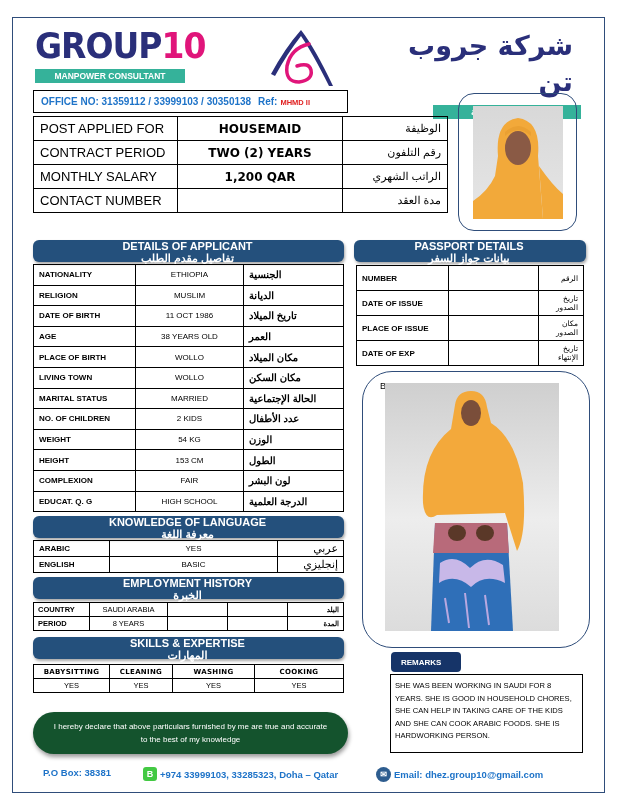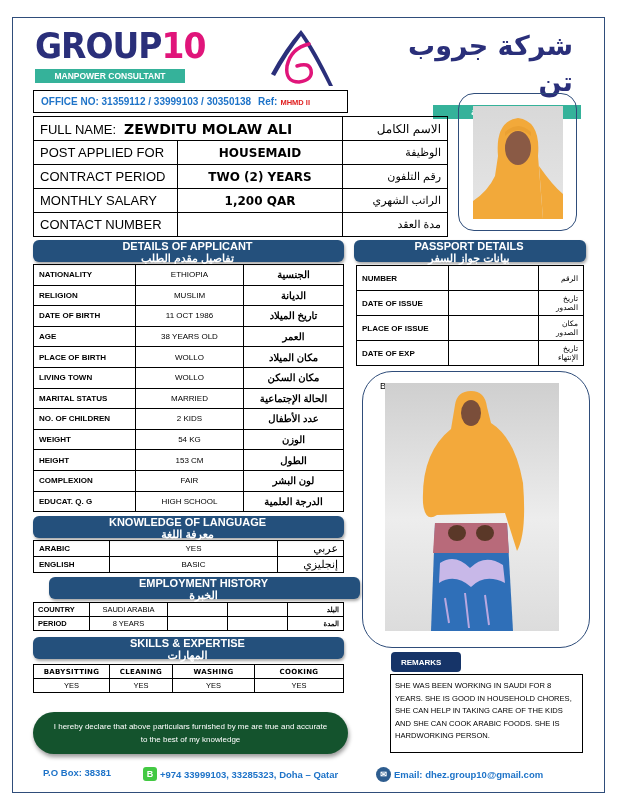--- a/index.html
+++ b/index.html
@@ -39,41 +39,41 @@
 
   
   .sec { background: #24507c; color: #fff; font-weight: bold; font-size: 11px; border-radius: 6px; display: flex; align-items: center; justify-content: space-between; padding: 0 10px 0 8px; box-shadow: 1px 2px 3px rgba(0,0,0,0.35); flex-direction: column; }
   .sec .ar { direction: rtl; font-size: 11px; }
 
   .details-sec { left: 33px; top: 240px; width: 311px; height: 22px; }
   .details { left: 33px; top: 264px; width: 311px; }
   .details td { border: 1px solid #000; height: 20.6px; font-size: 8px; padding: 0 5px; }
   .details .l { width: 102px; font-weight: bold; }
   .details .v { width: 108px; text-align: center; }
-  .details .a { text-align: center; direction: rtl; font-weight: bold; font-size: 10px; }
+  .details .a { text-align: left; direction: rtl; font-weight: bold; font-size: 10px; }
 
   .pass-sec { left: 354px; top: 240px; width: 232px; height: 22px; }
   .pass { left: 356px; top: 265px; width: 228px; }
   .pass td { border: 1px solid #000; height: 25px; font-size: 8px; padding: 0 5px; }
   .pass .l { width: 92px; font-weight: bold; }
   .pass .v { width: 90px; }
   .pass .a { text-align: right; direction: rtl; font-size: 7.5px; line-height: 9px; }
 
   .bu { left: 380px; top: 381px; font-size: 9px; color: #000; }
   .photo-full { left: 362px; top: 371px; width: 228px; height: 277px; border: 1px solid #2f4d7a; border-radius: 30px; }
   .photo-full .img { position: absolute; left: 22px; top: 11px; width: 174px; height: 248px; background: linear-gradient(180deg, #cfcfcf 0%, #ededed 55%, #dcdcdc 100%); overflow: hidden; }
 
   .lang-sec { left: 33px; top: 516px; width: 311px; height: 22px; }
   .lang { left: 33px; top: 540px; width: 311px; }
   .lang td { border: 1px solid #000; height: 16px; font-size: 8px; padding: 0 5px; }
   .lang .l { width: 76px; font-weight: bold; }
   .lang .v { width: 168px; text-align: center; }
   .lang .a { text-align: right; direction: rtl; font-size: 11px; }
 
-  .emp-sec { left: 49px; top: 577px; width: 311px; height: 22px; text-align: right; }
+  .emp-sec { left: 33px; top: 577px; width: 311px; height: 22px; text-align: right; }
   .emp { left: 33px; top: 602px; width: 311px; padding-left: 20px; }
   .emp td { border: 1px solid #000; height: 14px; font-size: 7.5px; padding: 0 4px; }
   .emp .l { width: 56px; font-weight: bold; }
   .emp .v { width: 78px; text-align: center; }
   .emp .b { width: 60px; }
   .emp .a { text-align: right; direction: rtl; font-weight: bold; font-size: 7px; }
 
   .skills-sec { left: 33px; top: 637px; width: 311px; height: 22px; }
   .skills { left: 33px; top: 664px; width: 311px; }
   .skills td { border: 1px solid #000; height: 14px; font-size: 7.5px; text-align: center; }
@@ -122,24 +122,20 @@
       <path d="M25 50 Q22 15 45 12 Q68 15 65 50 L70 113 L0 113 L0 95 Q15 85 22 70 Z" fill="#f2a93a"></path>
       <path d="M90 113 L70 113 L66 60 Q80 80 90 88 Z" fill="#f2a93a"></path>
       <ellipse cx="45" cy="42" rx="13" ry="17" fill="#8a5a45"></ellipse>
       <path d="M32 30 Q45 18 58 30 L58 26 Q45 14 32 26 Z" fill="#eaa032"></path>
     </svg>
   </div>
 </div>
 
 <table class="abs info">
   <tbody>
-      <tr class="name-row">
-    <td colspan="2"><span>FULL NAME:</span><span class="fullname">ZEWDITU MOLAW ALI</span></td>
-    <td class="ar" style="font-size:12px;">الاسم الكامل</td>
-  </tr>
   <tr>
         <td class="lbl">POST APPLIED FOR</td>
         <td class="val">HOUSEMAID</td>
         <td class="ar">الوظيفة</td>
       </tr>
   <tr>
         <td class="lbl">CONTRACT PERIOD</td>
         <td class="val">TWO (2) YEARS</td>
         <td class="ar">رقم التلفون</td>
       </tr>

